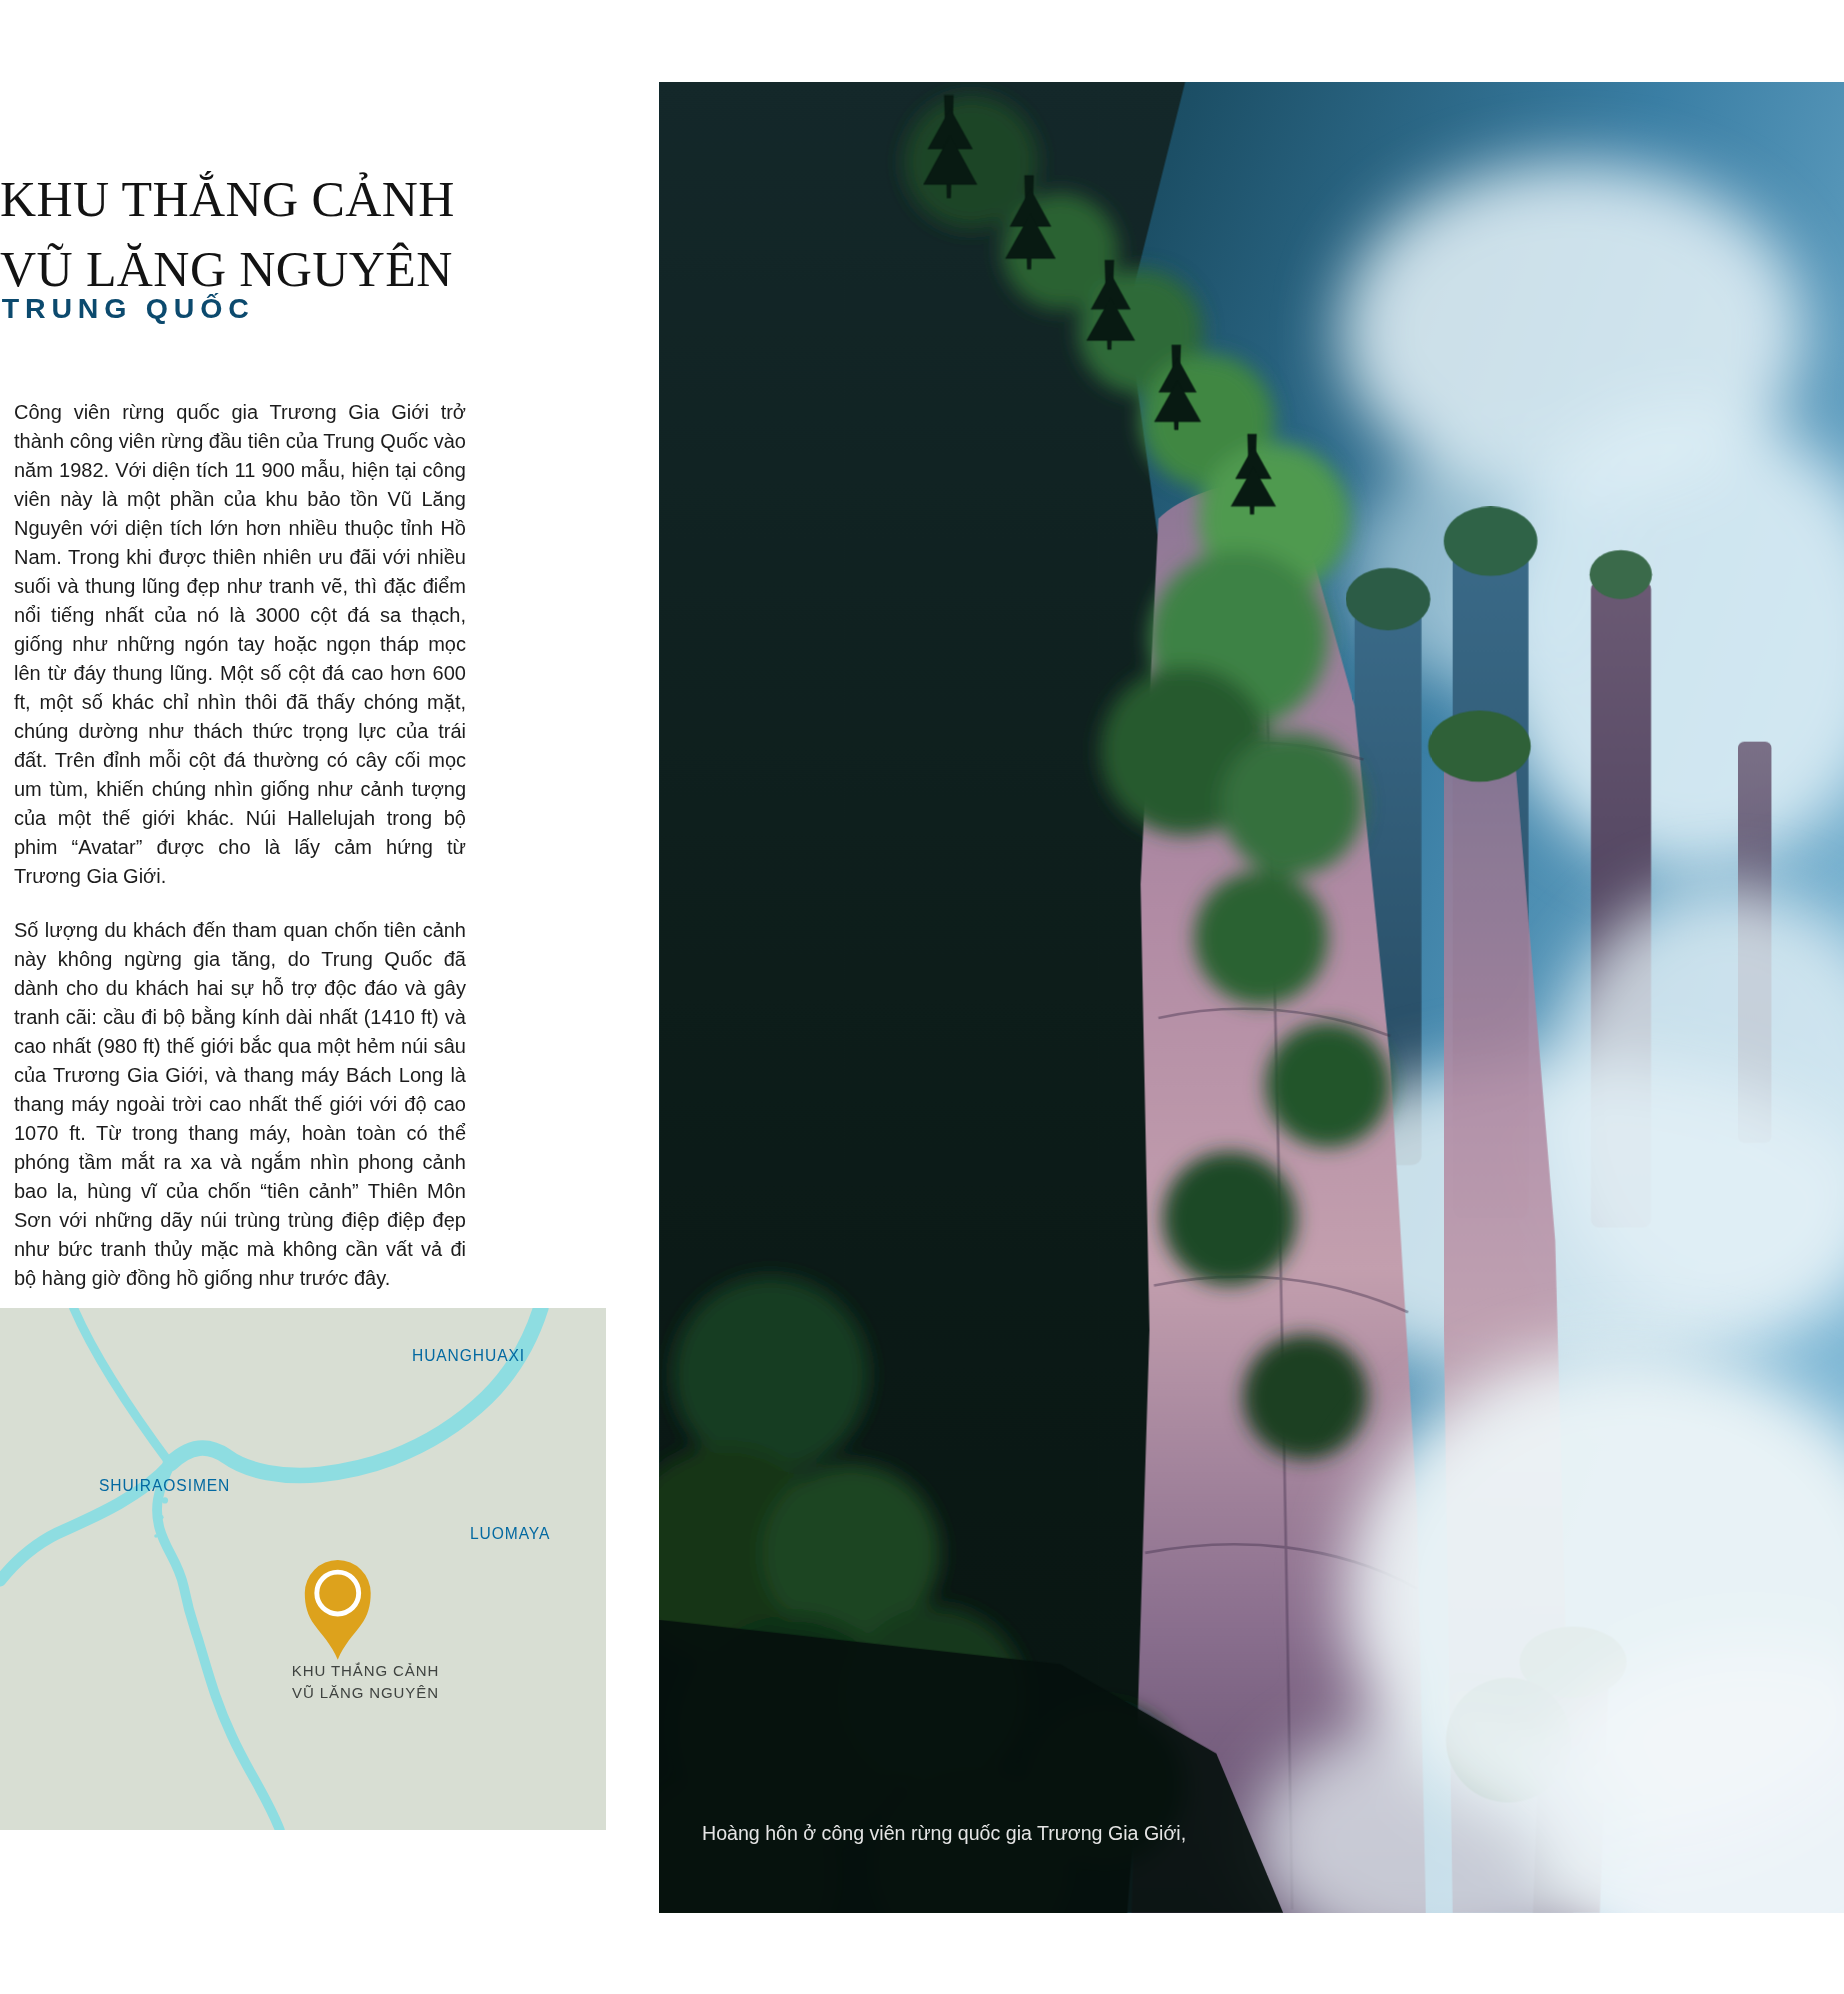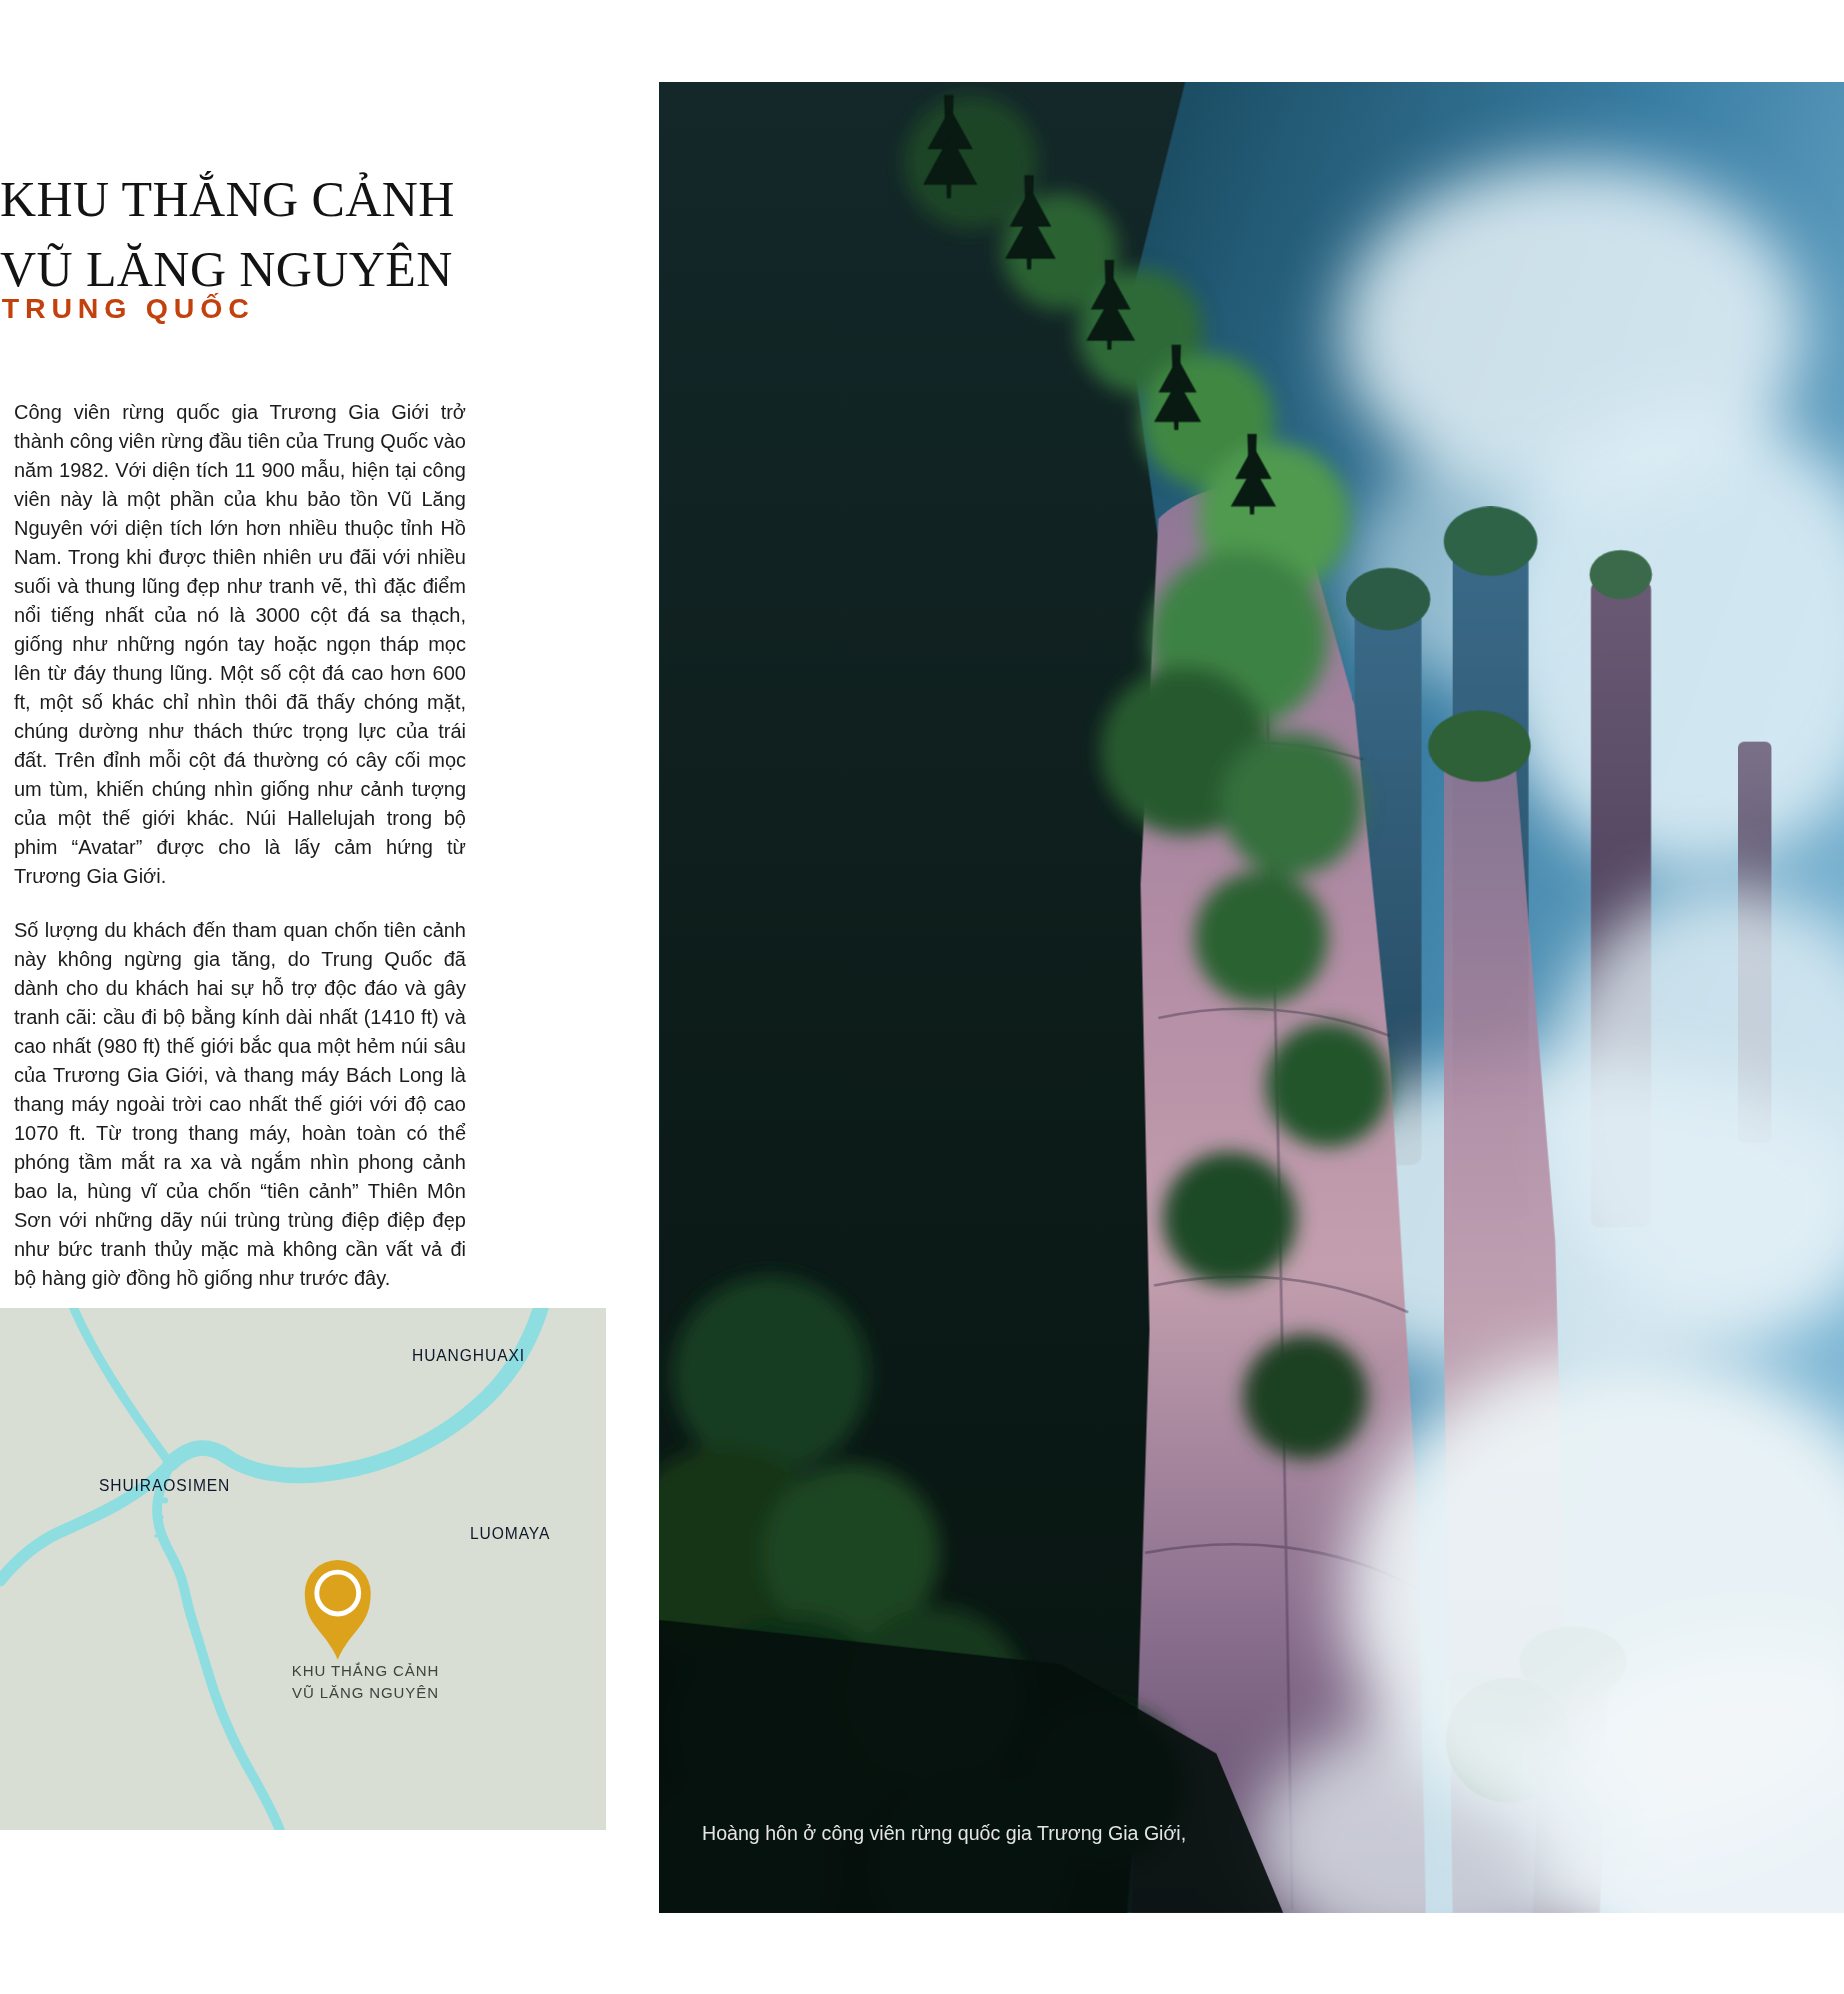--- a/index.html
+++ b/index.html
@@ -13,39 +13,39 @@
   }
   .title{
     position:absolute;left:0;top:130px;width:490px;
     font-family:"Liberation Serif",serif;
     font-size:50px;line-height:70px;font-weight:400;
     color:#131313;letter-spacing:0.4px;white-space:nowrap;
   }
   .subtitle{
     position:absolute;left:1.8px;top:292px;
     font-size:28.5px;font-weight:600;letter-spacing:5.8px;
-    color:#c2410c;white-space:nowrap;
+    color:#0c4a6e;white-space:nowrap;
   }
   .body-text{
     position:absolute;left:0;top:384px;width:480px;
     font-size:20px;line-height:29px;
     text-align:justify;color:#1c1c1c;
   }
   .body-text p{margin:14px;}
   .body-text p + p{margin-top:24.5px;}
 
   
   .map{
     position:absolute;left:0;top:1308px;width:606px;height:522px;
     margin:0;background:#d8ded3;overflow:hidden;
   }
   .map svg{position:absolute;left:0;top:0;}
   .map-label{
     position:absolute;
-    font-size:15.6px;letter-spacing:0.9px;color:#0f172a;white-space:nowrap;
+    font-size:15.6px;letter-spacing:0.9px;color:#0369a1;white-space:nowrap;
   }
   .lbl-huanghuaxi{left:412px;top:39px;}
   .lbl-shuiraosimen{left:99px;top:169px;}
   .lbl-luomaya{left:433px;top:217px;margin-left:37px;}
   .pin-label{
     position:absolute;left:232px;top:352px;width:267px;
     text-align:center;font-size:15px;line-height:22px;
     letter-spacing:0.9px;color:#3f4340;
   }
 

